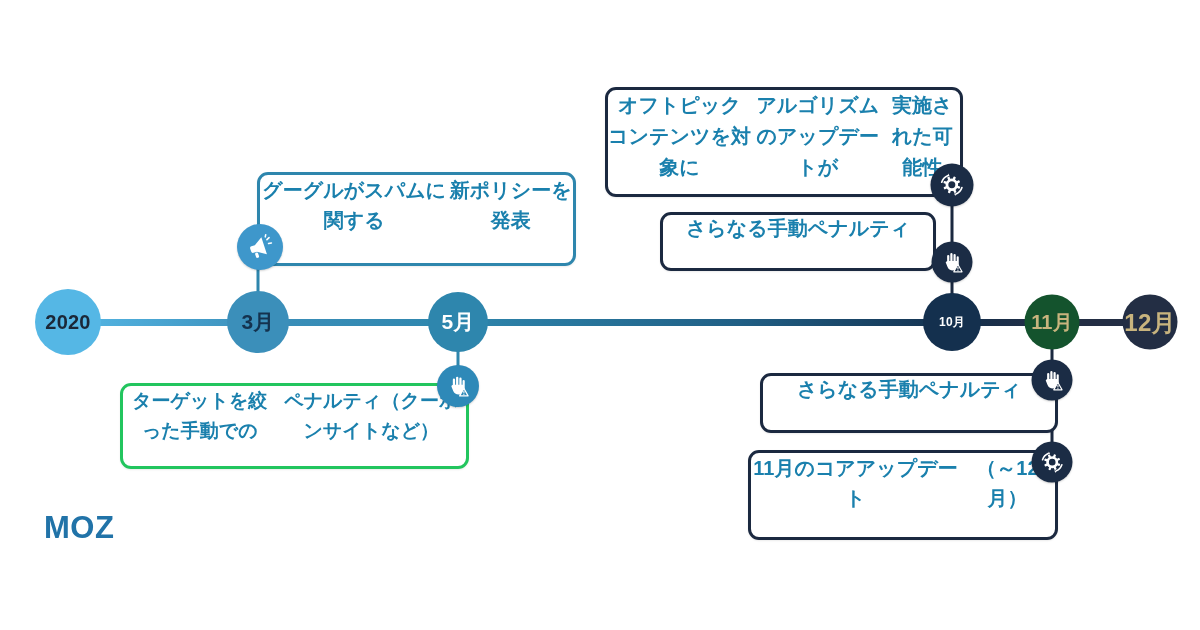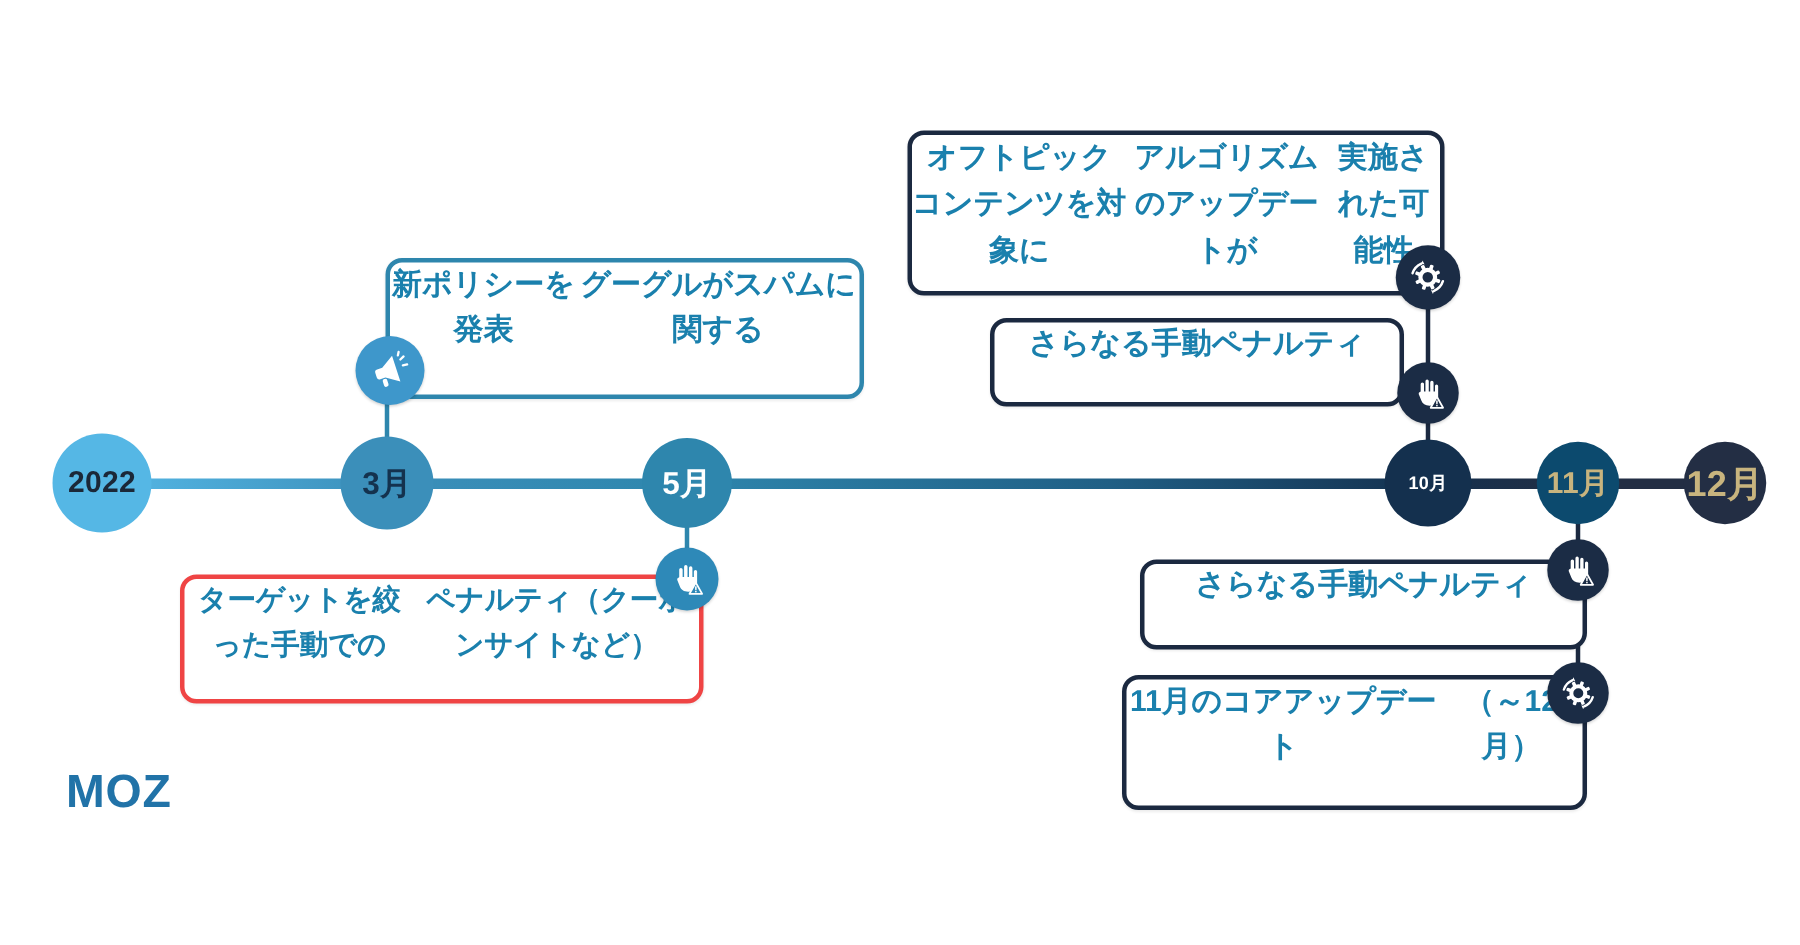--- a/index.html
+++ b/index.html
@@ -22,31 +22,31 @@
   .c-nov{left:1052px;top:324px;height:206px;}
   
   .node{
     position:absolute;border-radius:50%;display:flex;align-items:center;justify-content:center;
     font-weight:bold;transform:translate(-50%,-50%);z-index:5;letter-spacing:0.2px;
   }
   .n-2024{left:68px;top:322px;width:66px;height:66px;background:#55b7e5;color:#1b2838;font-size:20px;}
   .n-mar{left:258px;top:322px;width:62px;height:62px;background:#3b8fba;color:#14324e;font-size:21px;}
   .n-may{left:458px;top:322px;width:60px;height:60px;background:#2e86ad;color:#ffffff;font-size:21px;}
   .n-oct{left:952px;top:322px;width:58px;height:58px;background:#14304e;color:#ffffff;font-size:12px;}
-  .n-nov{left:1052px;top:322px;width:55px;height:55px;background:#0c4a6e;color:#c8b47e;font-size:20px;}
+  .n-nov{left:1052px;top:322px;width:55px;height:55px;background:#14532d;color:#c8b47e;font-size:20px;}
   .n-dec{left:1150px;top:322px;width:55px;height:55px;background:#232e44;color:#c8b47e;font-size:24px;text-align:right;}
   
   .callout{
     position:absolute;background:#ffffff;border-radius:11px;z-index:3;
     display:flex;flex-direction:row;justify-content:center;text-align:center;
     font-weight:bold;color:#1a80ad;box-shadow:0 1px 2px rgba(0,0,0,0.08);
   }
   .callout .line{display:block;}
   .callout.blue{border:3px solid #2e86ad;}
-  .callout.blue2{border:3px solid #ef4444;}
+  .callout.blue2{border:3px solid #22c55e;}
   .callout.dark{border:3px solid #1b2940;}
   .b-march{left:257px;top:172px;width:313px;height:88px;font-size:20px;line-height:30px;}
   .b-octalgo{left:605px;top:87px;width:352px;height:104px;font-size:20px;line-height:31px;}
   .b-octman{left:660px;top:212px;width:270px;height:53px;font-size:20px;}
   .b-mayman{left:120px;top:383px;width:343px;height:80px;font-size:19px;line-height:30px;}
   .b-novman{left:760px;top:373px;width:292px;height:54px;font-size:20px;}
   .b-novcore{left:748px;top:450px;width:304px;height:84px;font-size:20px;line-height:30px;}
   
   .badge{
     position:absolute;border-radius:50%;transform:translate(-50%,-50%);z-index:6;
@@ -73,22 +73,22 @@
 
 <div id="stage">
 
   <div class="timeline-line"></div>
   <div class="connector blue c-march"></div>
   <div class="connector blue c-may"></div>
   <div class="connector dark c-oct"></div>
   <div class="connector dark c-nov"></div>
 
   <div class="callout blue b-march">
+    <span class="line">グーグルがスパムに関する</span>
     <span class="line">新ポリシーを発表</span>
-    <span class="line">グーグルがスパムに関する</span>
   </div>
 
   <div class="callout dark b-octalgo">
     <span class="line">オフトピックコンテンツを対象に</span>
     <span class="line">アルゴリズムのアップデートが</span>
     <span class="line">実施された可能性</span>
   </div>
 
   <div class="callout dark b-octman">
     <span class="line">さらなる手動ペナルティ</span>
@@ -102,21 +102,21 @@
   <div class="callout dark b-novman">
     <span class="line">さらなる手動ペナルティ</span>
   </div>
 
   <div class="callout dark b-novcore">
     <span class="line">11月のコアアップデート</span>
     <span class="line">（～12月）</span>
   </div>
 
   <div class="node n-2024">
-      <span>2022</span>
+      <span>2020</span>
     </div>
   <div class="node n-mar">
       <span>3月</span>
     </div>
   <div class="node n-may">
       <span>5月</span>
     </div>
   <div class="node n-oct">
       <span>10月</span>
     </div>

